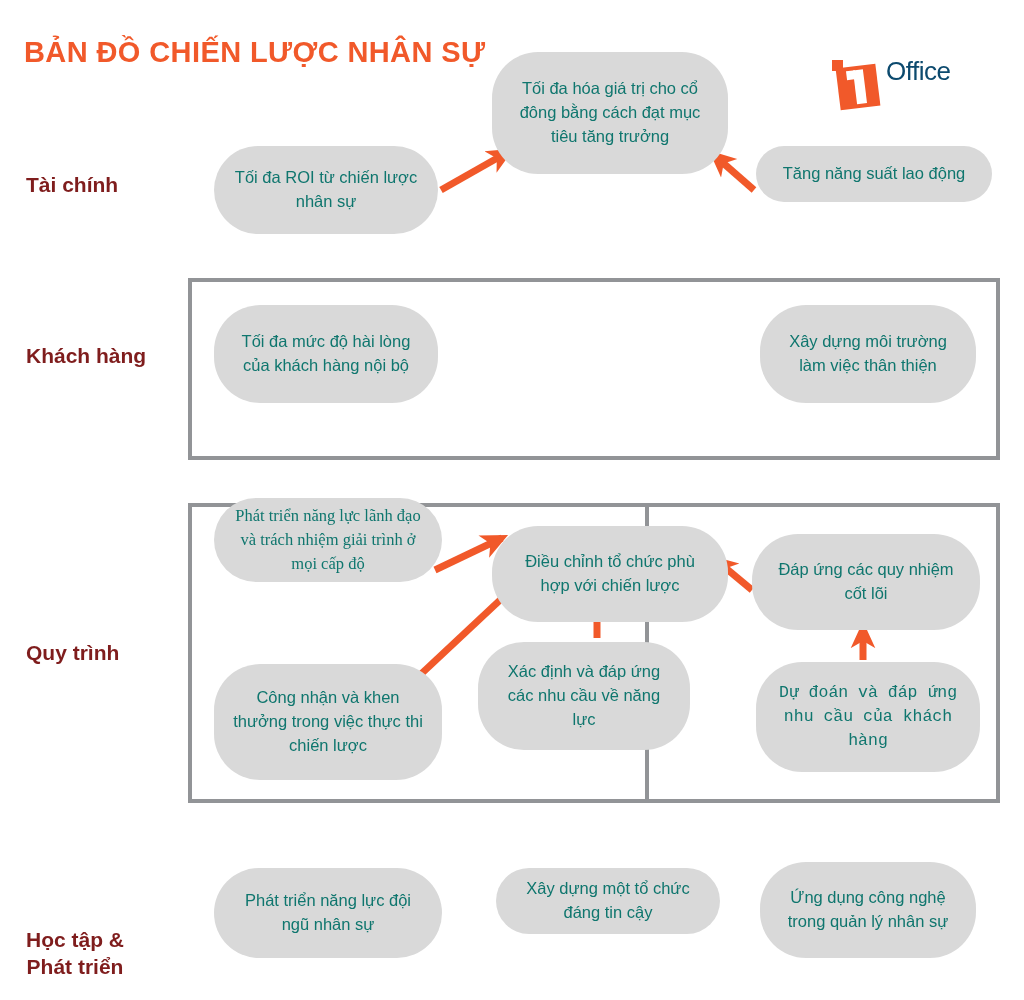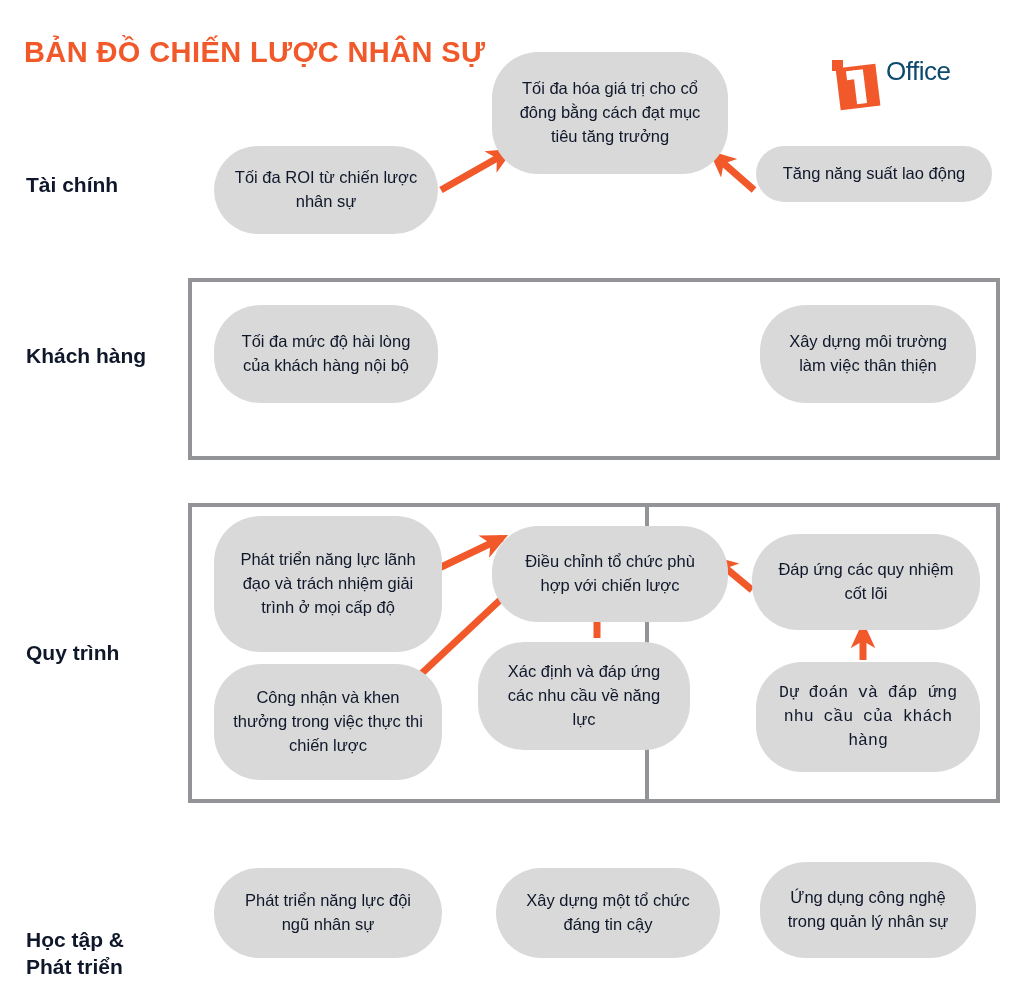--- a/index.html
+++ b/index.html
@@ -98,22 +98,23 @@
     color: #0c4a6e;
     font-weight: normal;
     letter-spacing: -0.5px;
   }
 
   
   .row-label {
     position: absolute;
     font-size: 21px;
     font-weight: bold;
-    color: #0f172a;
+    color: #7f1d1d;
     line-height: 1.28;
+    text-align: center;
   }
   #label-financial  { left: 26px; top: 172px; }
   #label-customer   { left: 26px; top: 343px; }
   #label-process    { left: 26px; top: 640px; }
   #label-learning   { left: 26px; top: 879px; }
 
   
   .perspective-box {
     position: absolute;
     border: 4px solid #929497;
@@ -133,47 +134,47 @@
 
   
   .objective {
     position: absolute;
     background: #D9D9D9;
     border-radius: 46px;
     display: flex;
     align-items: center;
     justify-content: center;
     text-align: center;
-    color: #0f172a;
+    color: #0f766e;
     font-size: 16.5px;
     line-height: 1.45;
     padding: 4px 18px;
     box-sizing: border-box;
   }
 
   
   #obj-roi        { left: 214px; top: 146px; width: 224px; height: 88px; text-align: center; }
   #obj-shareholder{ left: 492px; top: 52px;  width: 236px; height: 122px; }
   #obj-productivity{left: 756px; top: 146px; width: 236px; height: 56px; }
 
   
   #obj-satisfaction { left: 214px; top: 305px; width: 224px; height: 98px; }
   #obj-environment  { left: 760px; top: 305px; width: 216px; height: 98px; }
 
   
   #obj-align        { left: 492px; top: 482px; width: 236px; height: 96px; margin-top: 44px; }
-  #obj-leadership   { left: 214px; top: 516px; width: 228px; height: 136px; }
+  #obj-leadership   { left: 214px; top: 498px; width: 228px; height: 84px; font-family: Liberation Serif, serif; }
   #obj-recognition  { left: 214px; top: 664px; width: 228px; height: 116px; }
   #obj-capability   { left: 478px; top: 642px; width: 212px; height: 108px; }
   #obj-coreprocess  { left: 752px; top: 534px; width: 228px; height: 96px; }
   #obj-anticipate   { left: 756px; top: 662px; width: 224px; height: 110px; font-family: Liberation Mono, monospace; }
 
   
   #obj-hrteam   { left: 214px; top: 868px; width: 228px; height: 90px; }
-  #obj-trustorg { left: 496px; top: 868px; width: 224px; height: 90px; }
+  #obj-trustorg { left: 496px; top: 868px; width: 224px; height: 66px; }
   #obj-tech     { left: 760px; top: 862px; width: 216px; height: 96px; }
 
   
   #arrow-layer {
     position: absolute;
     left: 0;
     top: 0;
     width: 1024px;
     height: 1000px;
     pointer-events: none;

